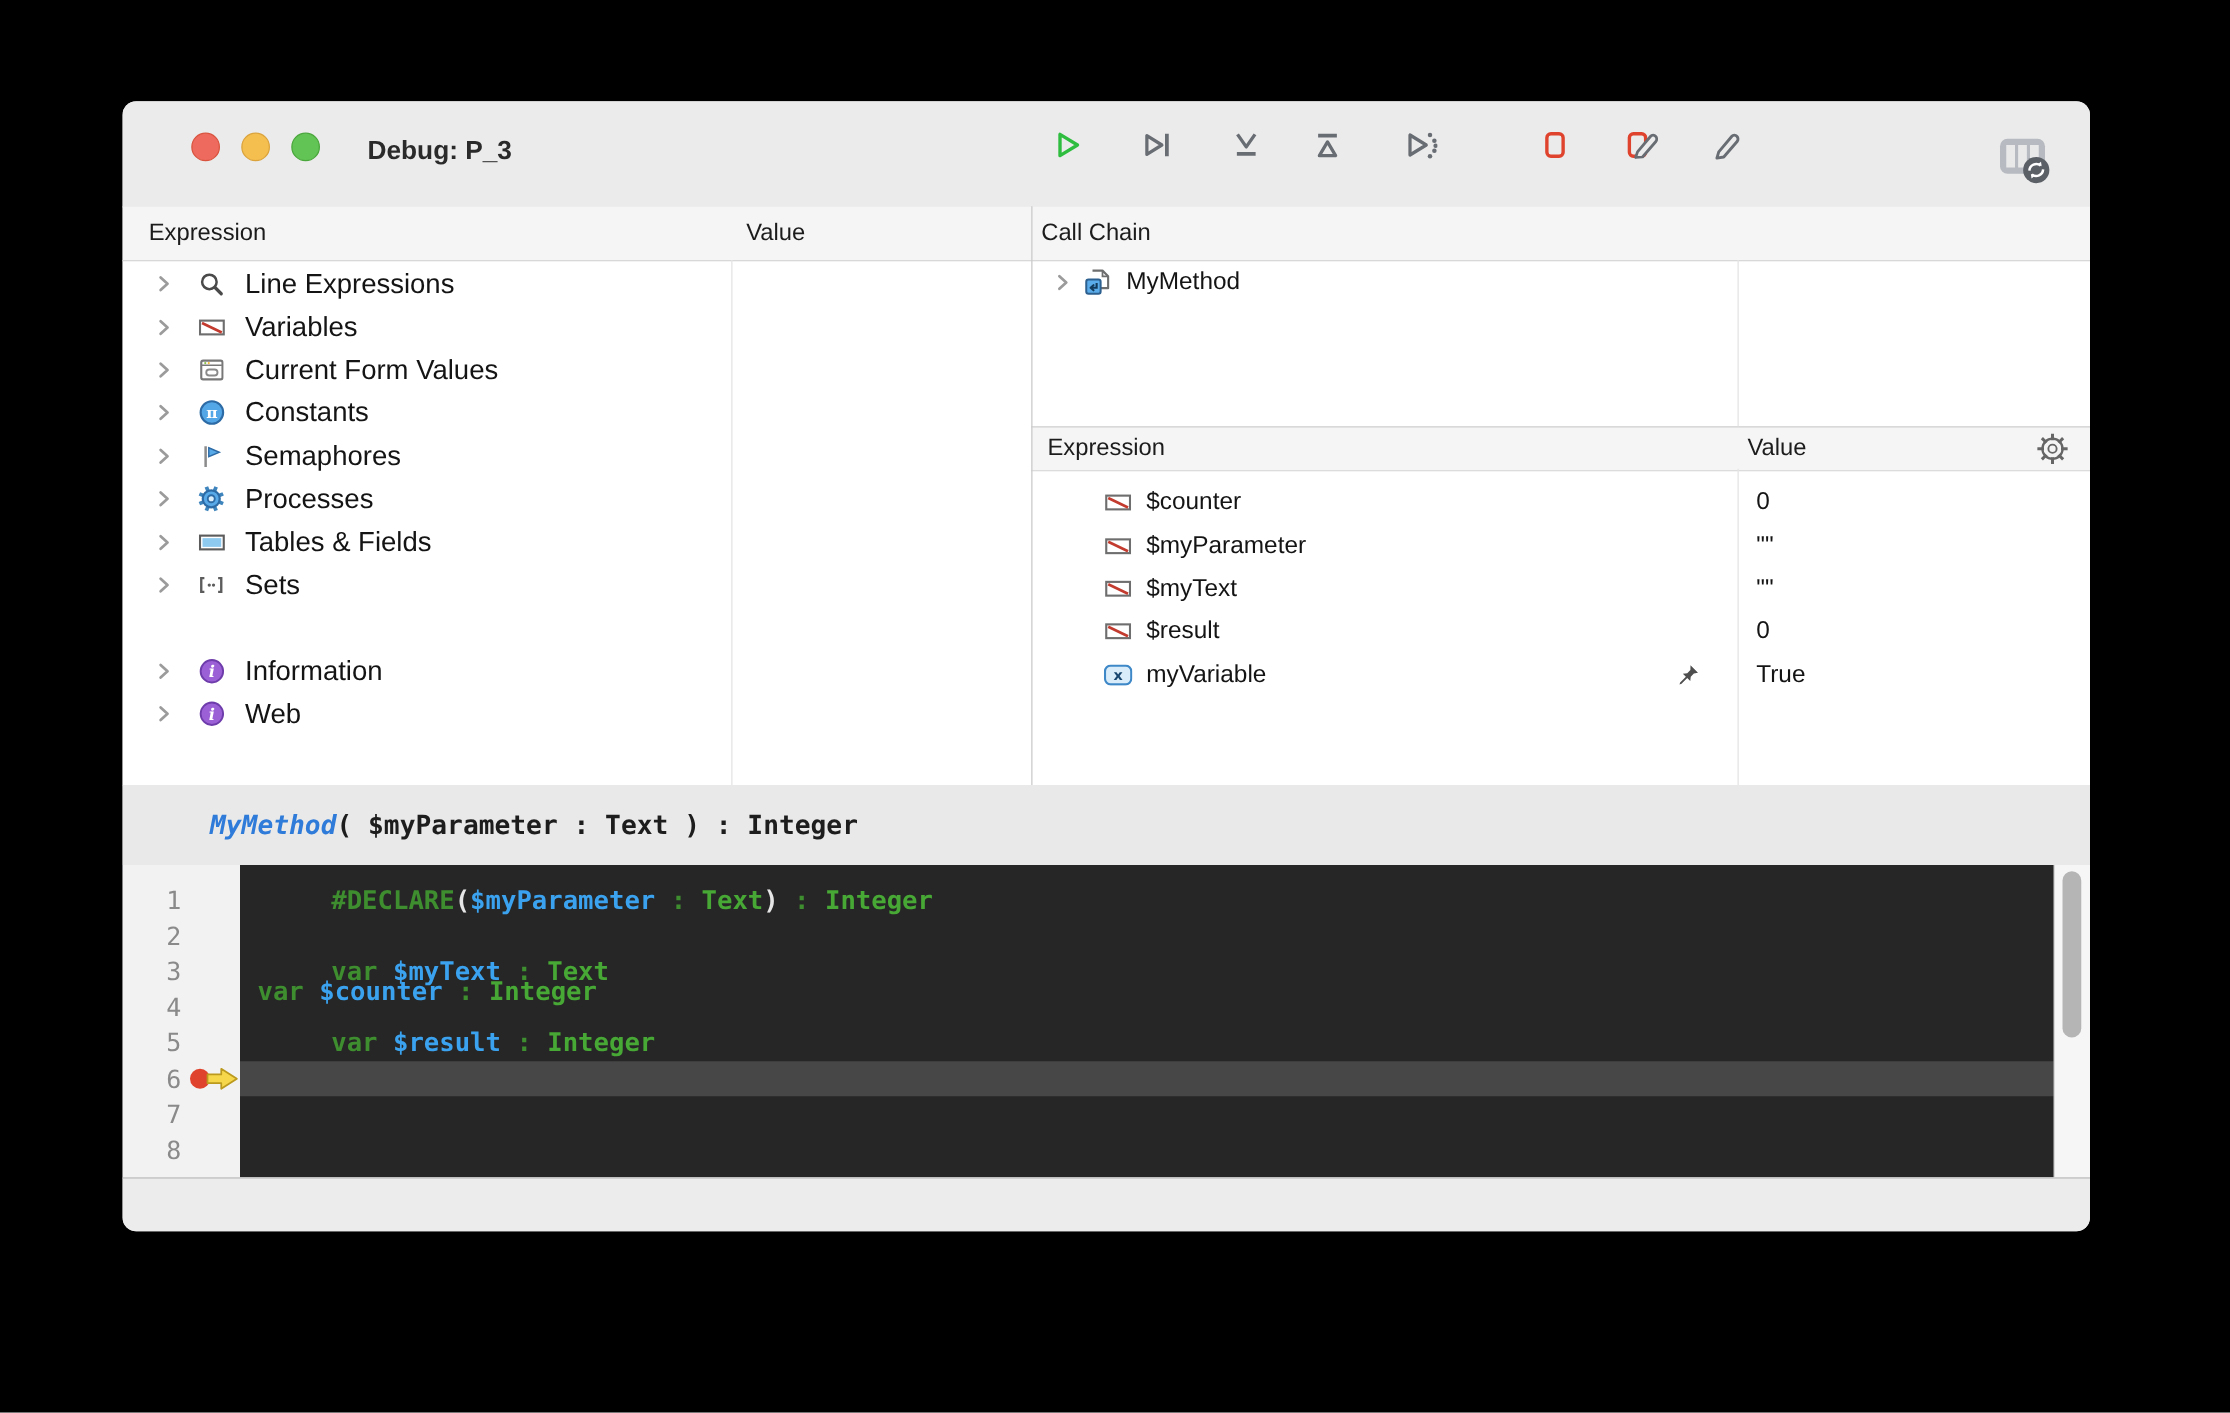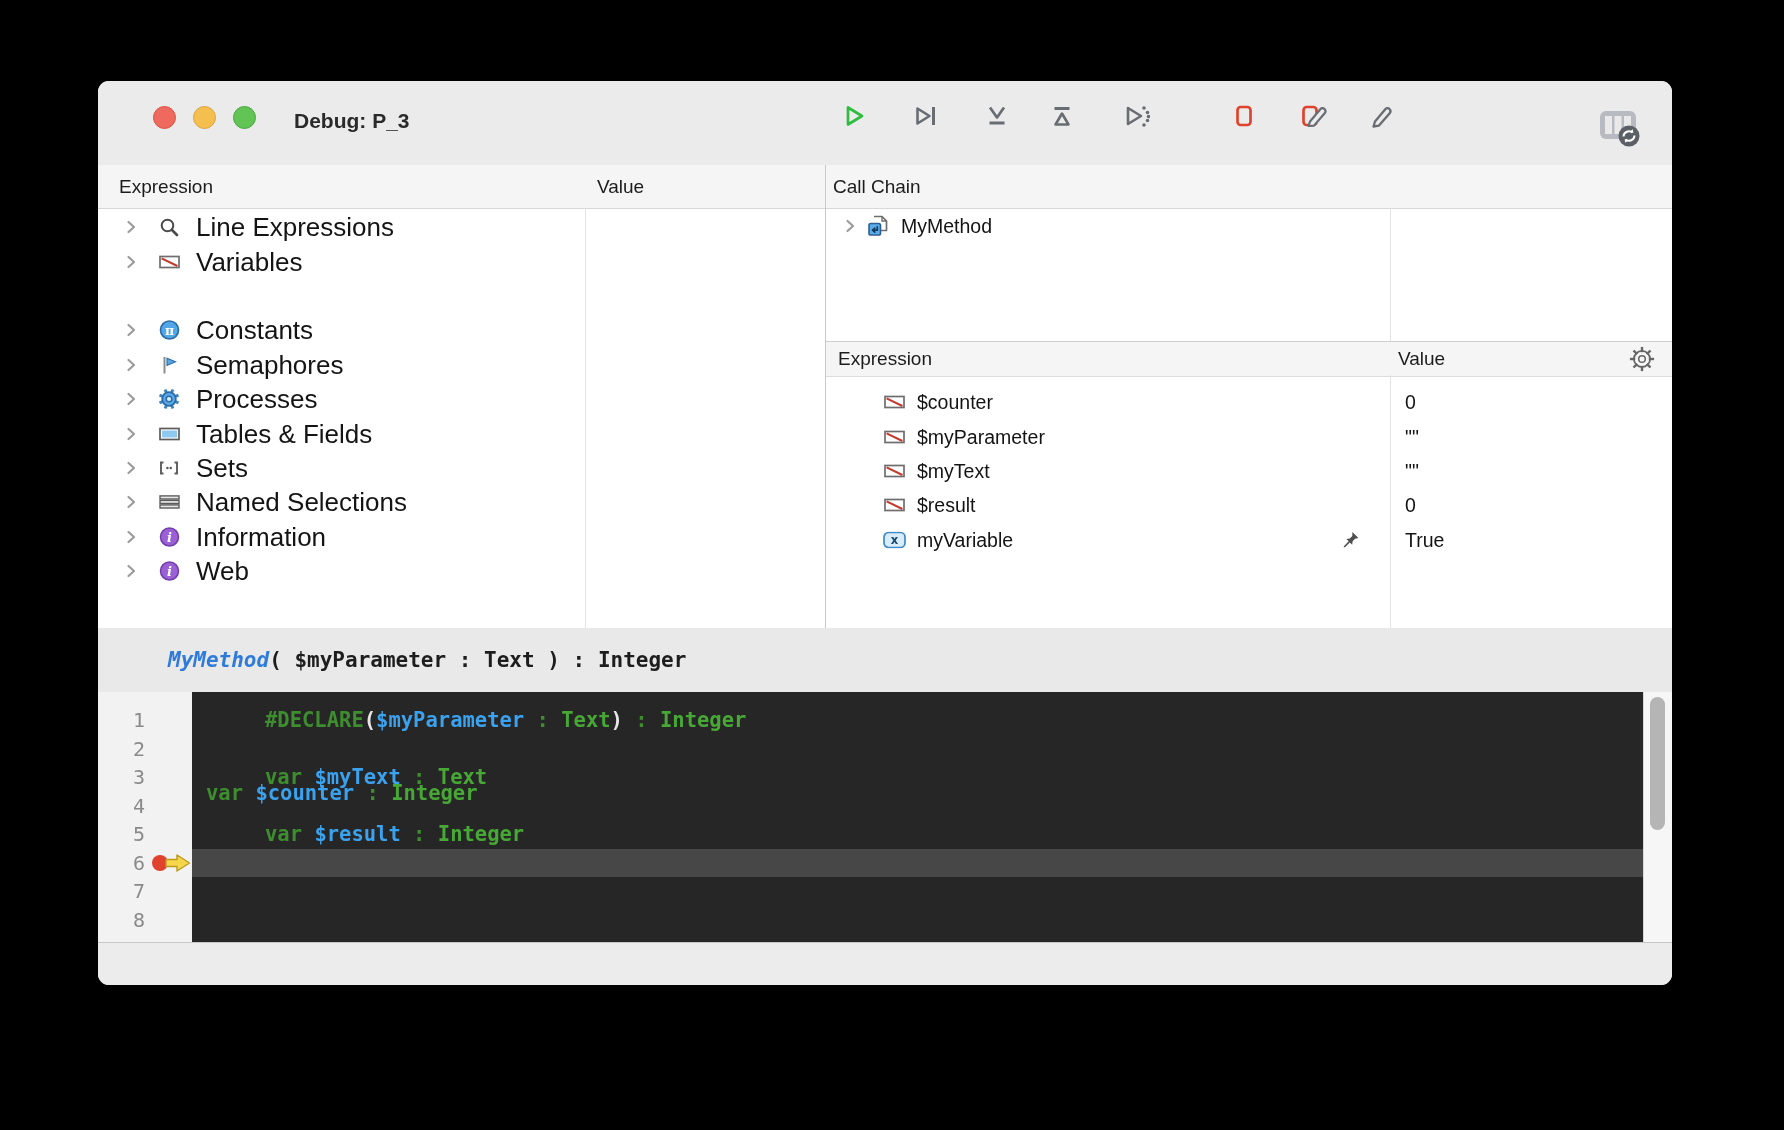--- a/index.html
+++ b/index.html
@@ -28,21 +28,21 @@
   .panels{position:absolute;left:0;top:127px;width:1574px;height:420px;background:#fff;}
   .vdiv-main{position:absolute;left:727px;top:84px;width:1px;height:463px;background:#c9c9c9;}
   .vdiv-left{position:absolute;left:487px;top:127px;width:1px;height:420px;background:#e3e3e3;}
   .vdiv-chain{position:absolute;left:1292px;top:127px;width:1px;height:133px;background:#e3e3e3;}
   .vdiv-watch{position:absolute;left:1292px;top:294px;width:1px;height:253px;background:#e3e3e3;}
   .panels-bottom{position:absolute;left:0;top:547px;width:1574px;height:1px;background:#c9c9c9;}
   #tree-rows{position:absolute;left:0;top:127px;width:727px;height:420px;overflow:hidden;}
   .trow{position:absolute;left:0;width:727px;height:34.4px;}
   .trow span{position:absolute;top:50%;transform:translateY(-50%);display:flex;align-items:center;}
   .trow .disc{left:28px;} .trow .ticon{left:56px;width:30px;justify-content:center;}
-  .trow .tlabel{left:98px;font-size:26px;color:#141414;white-space:nowrap;}
+  .trow .tlabel{left:98px;font-size:22px;color:#141414;white-space:nowrap;}
   
   #chain-rows{position:absolute;left:727px;top:127px;width:847px;height:133px;overflow:hidden;}
   .crow{position:absolute;left:0;top:0;width:847px;height:36px;}
   .crow span{position:absolute;top:50%;transform:translateY(-50%);display:flex;align-items:center;}
   .crow .disc{left:20px;} .crow .ticon{left:38px;width:30px;justify-content:center;}
   .crow .tlabel{left:76px;font-size:19.5px;color:#141414;white-space:nowrap;}
   
   .whead{position:absolute;left:727px;top:260px;width:847px;height:34px;background:#f5f5f5;
          border-top:1px solid #cfcfcf;border-bottom:1px solid #dcdcdc;}
   .whead .hl{position:absolute;top:0;height:34px;line-height:33px;font-size:19px;color:#1c1c1c;}
@@ -193,20 +193,37 @@
           </svg>
         </span>
         <span class="ticon">
           <svg width="21" height="14" viewBox="0 0 21 14" xmlns="http://www.w3.org/2000/svg">
             <rect x="1" y="1.5" width="19" height="11" fill="#fff" stroke="#6e6e6e" stroke-width="1.7"></rect>
             <line x1="2.6" y1="3.4" x2="18.4" y2="11" stroke="#c33b2e" stroke-width="2.1"></line>
           </svg>
         </span>
         <span class="tlabel">Variables</span>
       </div>
+      <div class="trow" style="top: 70.8px;">
+        <span class="disc">
+          <svg width="10" height="14" viewBox="0 0 10 14" xmlns="http://www.w3.org/2000/svg">
+            <path d="M2.5 2 L8 7 L2.5 12" fill="none" stroke="#9b9b9b" stroke-width="2.2" stroke-linecap="round" stroke-linejoin="round"></path>
+          </svg>
+        </span>
+        <span class="ticon">
+          <svg width="19" height="18" viewBox="0 0 19 18" xmlns="http://www.w3.org/2000/svg">
+            <rect x="1" y="1.5" width="17" height="15" rx="1.5" fill="#fff" stroke="#787878" stroke-width="1.7"></rect>
+            <line x1="1.5" y1="5.2" x2="17.5" y2="5.2" stroke="#787878" stroke-width="1.3"></line>
+            <circle cx="4.2" cy="3.4" r="0.9" fill="#8bc34a"></circle>
+            <circle cx="7" cy="3.4" r="0.9" fill="#f6b93b"></circle>
+            <rect x="5" y="8.6" width="9" height="4.8" rx="2.4" fill="none" stroke="#8a8a8a" stroke-width="1.5"></rect>
+          </svg>
+        </span>
+        <span class="tlabel">Current Form Values</span>
+      </div>
       <div class="trow" style="top: 105.2px;">
         <span class="disc">
           <svg width="10" height="14" viewBox="0 0 10 14" xmlns="http://www.w3.org/2000/svg">
             <path d="M2.5 2 L8 7 L2.5 12" fill="none" stroke="#9b9b9b" stroke-width="2.2" stroke-linecap="round" stroke-linejoin="round"></path>
           </svg>
         </span>
         <span class="ticon">
           <svg width="21" height="21" viewBox="0 0 21 21" xmlns="http://www.w3.org/2000/svg">
             <circle cx="10.5" cy="10.5" r="9" fill="#54a7e6" stroke="#2d6ba6" stroke-width="1.7"></circle>
             <text x="10.5" y="15" font-size="12.5" font-weight="bold" fill="#fff" text-anchor="middle" font-family="DejaVu Serif,serif">π</text>
@@ -272,37 +289,20 @@
         </span>
         <span class="ticon">
           <svg width="22" height="15" viewBox="0 0 22 15" xmlns="http://www.w3.org/2000/svg">
             <path d="M5.5 2 H3 V13 H5.5" fill="none" stroke="#5c5c5c" stroke-width="1.9"></path>
             <path d="M16.5 2 H19 V13 H16.5" fill="none" stroke="#5c5c5c" stroke-width="1.9"></path>
             <circle cx="9.4" cy="7.5" r="1.3" fill="#5c5c5c"></circle>
             <circle cx="12.8" cy="7.5" r="1.3" fill="#5c5c5c"></circle>
           </svg>
         </span>
         <span class="tlabel">Sets</span>
-      </div>
-      <div class="trow" style="top: 277.2px;">
-        <span class="disc">
-          <svg width="10" height="14" viewBox="0 0 10 14" xmlns="http://www.w3.org/2000/svg">
-            <path d="M2.5 2 L8 7 L2.5 12" fill="none" stroke="#9b9b9b" stroke-width="2.2" stroke-linecap="round" stroke-linejoin="round"></path>
-          </svg>
-        </span>
-        <span class="ticon">
-          <svg width="21" height="15" viewBox="0 0 21 15" xmlns="http://www.w3.org/2000/svg">
-            <g fill="#e8e8e8" stroke="#5c5c5c" stroke-width="1.4">
-              <rect x="1" y="1.4" width="19" height="3.1"></rect>
-              <rect x="1" y="5.9" width="19" height="3.1"></rect>
-              <rect x="1" y="10.4" width="19" height="3.1"></rect>
-            </g>
-          </svg>
-        </span>
-        <span class="tlabel">Named Selections</span>
       </div>
       <div class="trow" style="top: 311.6px;">
         <span class="disc">
           <svg width="10" height="14" viewBox="0 0 10 14" xmlns="http://www.w3.org/2000/svg">
             <path d="M2.5 2 L8 7 L2.5 12" fill="none" stroke="#9b9b9b" stroke-width="2.2" stroke-linecap="round" stroke-linejoin="round"></path>
           </svg>
         </span>
         <span class="ticon">
           <svg width="21" height="21" viewBox="0 0 21 21" xmlns="http://www.w3.org/2000/svg">
             <circle cx="10.5" cy="10.5" r="9" fill="#9b60d6" stroke="#6f3dab" stroke-width="1.5"></circle>

